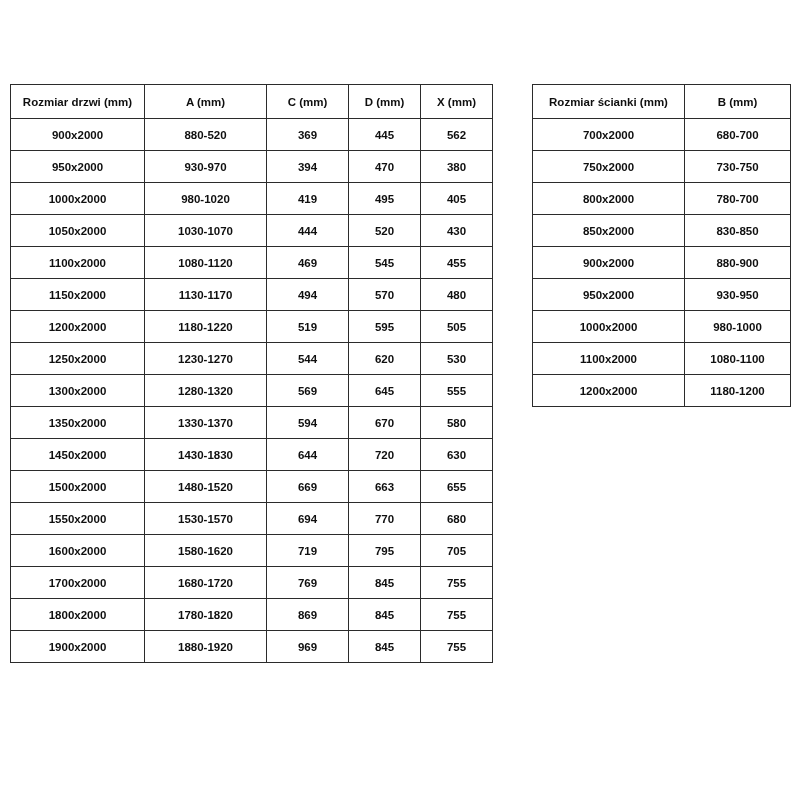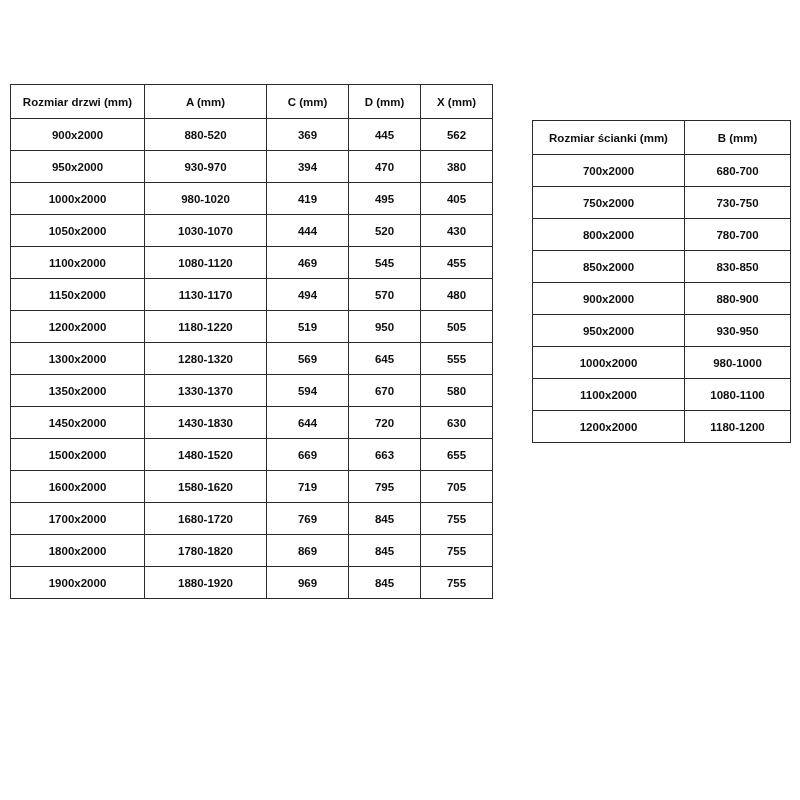--- a/index.html
+++ b/index.html
@@ -23,21 +23,20 @@
   .table-wrap {
     position: absolute;
   }
   #doors-table-wrap {
     left: 10px;
     top: 84px;
   }
   #wall-table-wrap {
     left: 532px;
     top: 84px;
-    margin-top: 36px;
   }
   table.spec {
     border-collapse: collapse;
     table-layout: fixed;
   }
   table.spec td, table.spec th {
     border: 1px solid #2b2b2b;
     text-align: center;
     vertical-align: middle;
     font-size: 11.5px;
@@ -124,22 +123,29 @@
             <td>1150x2000</td>
             <td>1130-1170</td>
             <td>494</td>
             <td>570</td>
             <td>480</td>
           </tr>
           <tr>
             <td>1200x2000</td>
             <td>1180-1220</td>
             <td>519</td>
-            <td>950</td>
+            <td>595</td>
             <td>505</td>
+          </tr>
+          <tr>
+            <td>1250x2000</td>
+            <td>1230-1270</td>
+            <td>544</td>
+            <td>620</td>
+            <td>530</td>
           </tr>
           <tr>
             <td>1300x2000</td>
             <td>1280-1320</td>
             <td>569</td>
             <td>645</td>
             <td>555</td>
           </tr>
           <tr>
             <td>1350x2000</td>
@@ -154,20 +160,27 @@
             <td>644</td>
             <td>720</td>
             <td>630</td>
           </tr>
           <tr>
             <td>1500x2000</td>
             <td>1480-1520</td>
             <td>669</td>
             <td>663</td>
             <td>655</td>
+          </tr>
+          <tr>
+            <td>1550x2000</td>
+            <td>1530-1570</td>
+            <td>694</td>
+            <td>770</td>
+            <td>680</td>
           </tr>
           <tr>
             <td>1600x2000</td>
             <td>1580-1620</td>
             <td>719</td>
             <td>795</td>
             <td>705</td>
           </tr>
           <tr>
             <td>1700x2000</td>

